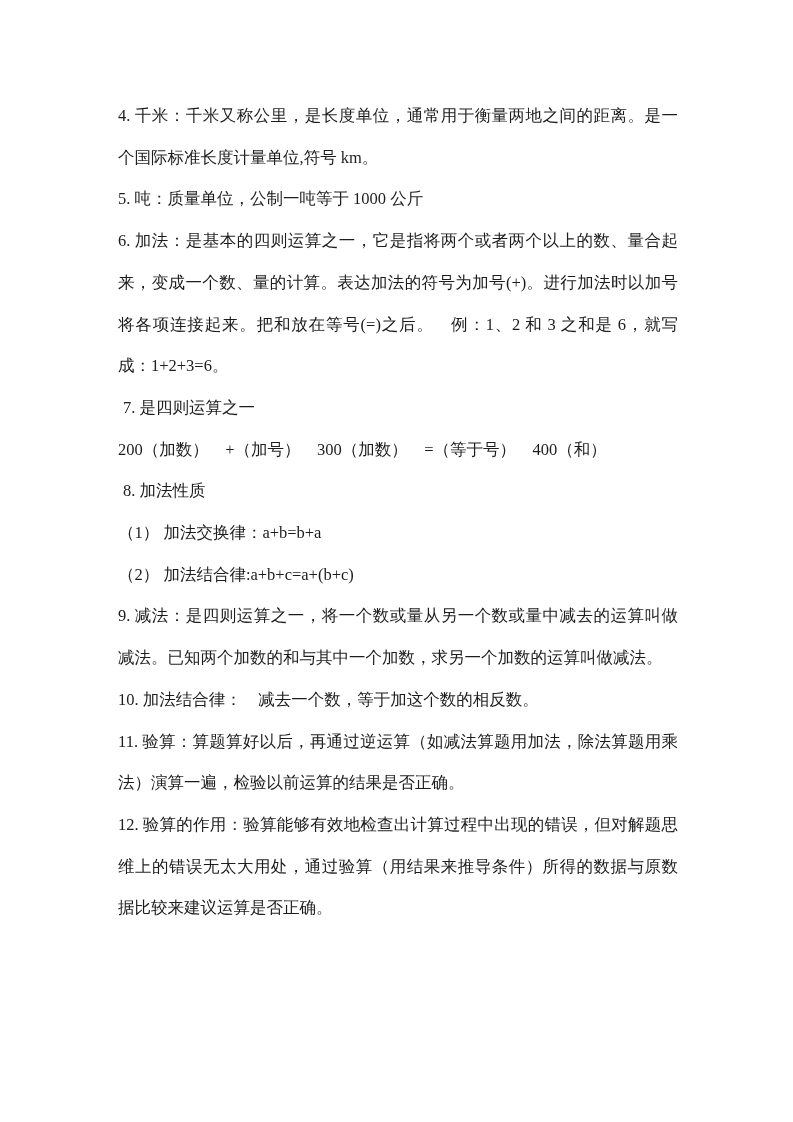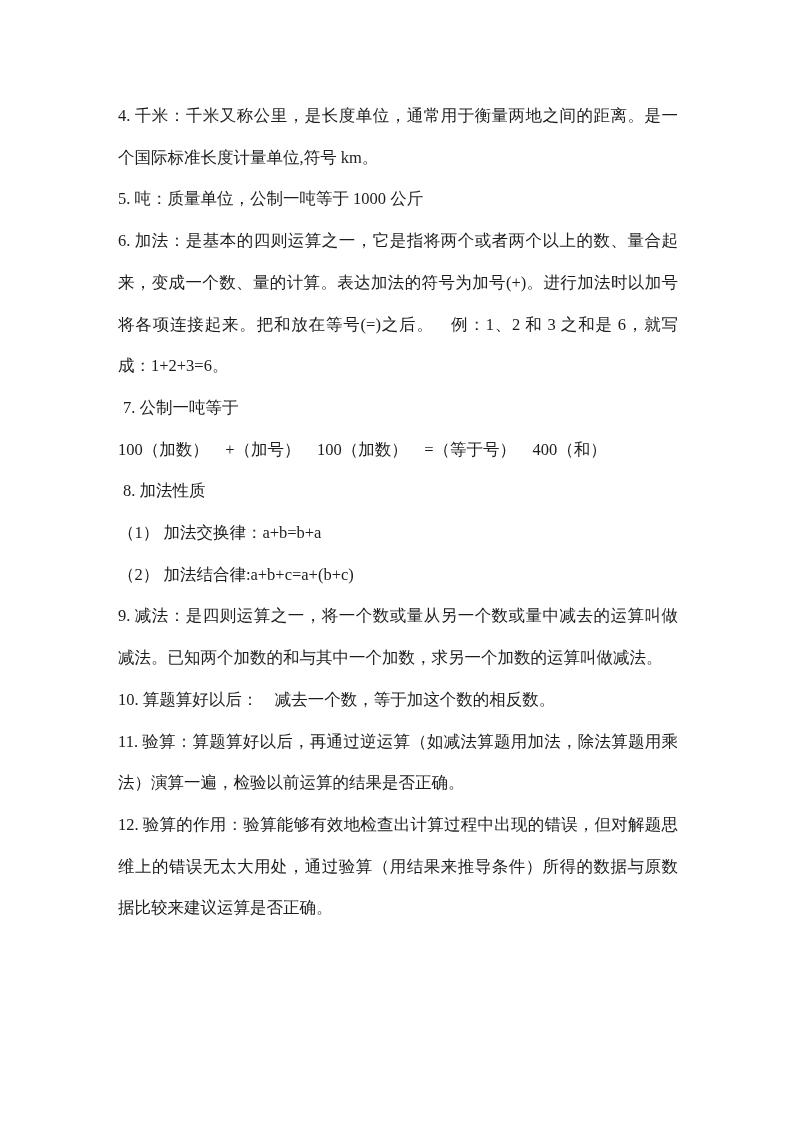--- a/index.html
+++ b/index.html
@@ -46,32 +46,32 @@
 
 <div class="page">
 
   <p><span class="num">4.</span><span class="term">千米：</span><span class="body-text">千米又称公里，是长度单位，通常用于衡量两地之间的距离。是一个国际标准长度计量单位,符号 km。</span></p>
 
 
   <p><span class="num">5.</span><span class="term">吨：</span><span class="body-text">质量单位，公制一吨等于 1000 公斤</span></p>
 
   <p><span class="num">6.</span><span class="term">加法：</span><span class="body-text">是基本的四则运算之一，它是指将两个或者两个以上的数、量合起来，变成一个数、量的计算。表达加法的符号为加号(+)。进行加法时以加号将各项连接起来。把和放在等号(=)之后。　例：1、2 和 3 之和是 6，就写成：1+2+3=6。</span></p>
 
-  <p class="subhead"><span class="num">7.</span><span class="term">公制一吨等于</span></p>
+  <p class="subhead"><span class="num">7.</span><span class="term">是四则运算之一</span></p>
 
 
-  <p><span class="body-text">100（加数）　+（加号）　100（加数）　=（等于号）　400（和）</span></p>
+  <p><span class="body-text">200（加数）　+（加号）　300（加数）　=（等于号）　400（和）</span></p>
 
   <p class="subhead"><span class="num">8.</span><span class="term">加法性质</span></p>
 
   <p><span class="body-text">（1） 加法交换律：a+b=b+a</span></p>
 
   <p><span class="body-text">（2） 加法结合律:a+b+c=a+(b+c)</span></p>
 
   <p><span class="num">9.</span><span class="term">减法：</span><span class="body-text">是四则运算之一，将一个数或量从另一个数或量中减去的运算叫做减法。已知两个加数的和与其中一个加数，求另一个加数的运算叫做减法。</span></p>
 
-  <p><span class="num">10.</span><span class="term">算题算好以后：</span><span class="body-text">　减去一个数，等于加这个数的相反数。</span></p>
+  <p><span class="num">10.</span><span class="term">加法结合律：</span><span class="body-text">　减去一个数，等于加这个数的相反数。</span></p>
 
   <p><span class="num">11.</span><span class="term">验算：</span><span class="body-text">算题算好以后，再通过逆运算（如减法算题用加法，除法算题用乘法）演算一遍，检验以前运算的结果是否正确。</span></p>
 
   <p><span class="num">12.</span><span class="term">验算的作用：</span><span class="body-text">验算能够有效地检查出计算过程中出现的错误，但对解题思维上的错误无太大用处，通过验算（用结果来推导条件）所得的数据与原数据比较来建议运算是否正确。</span></p>
 
 </div>
 
 </body></html>

